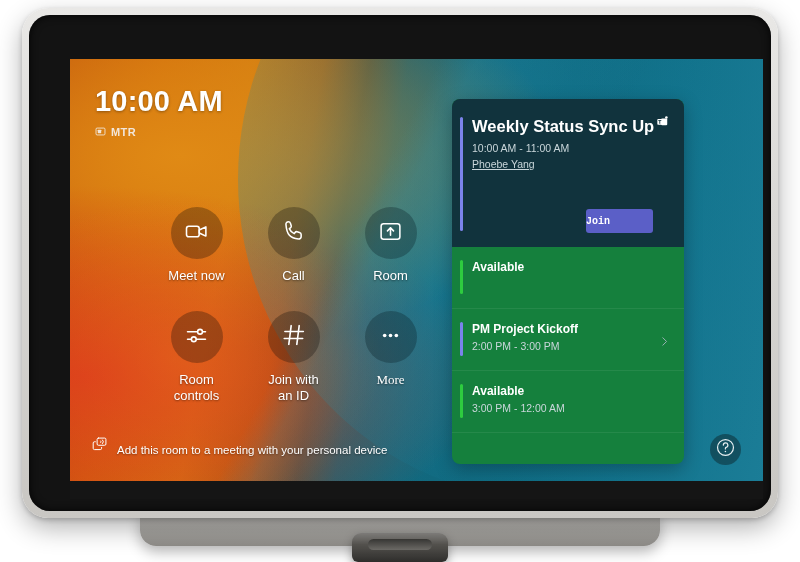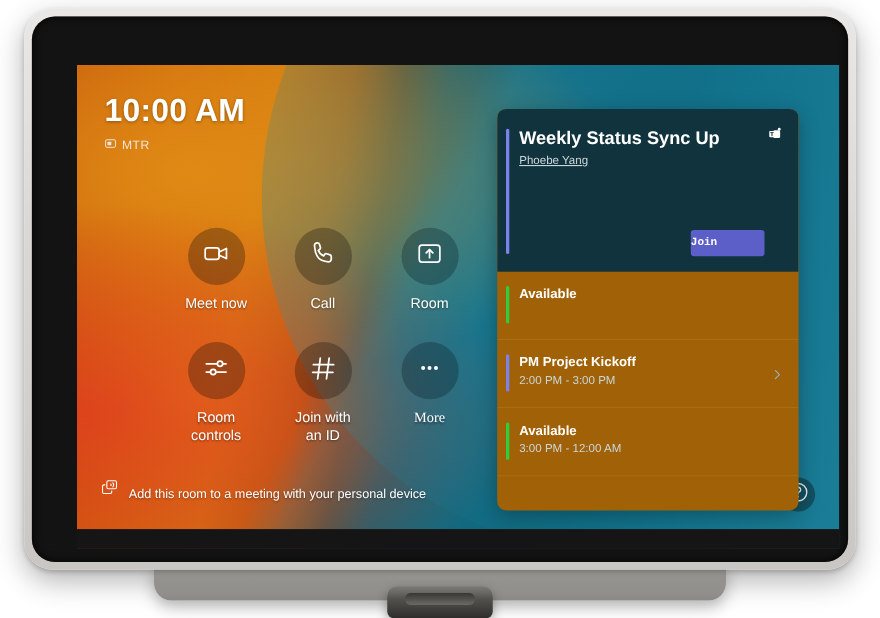--- a/index.html
+++ b/index.html
@@ -82,21 +82,21 @@
   #clock-block { position:absolute; left:25px; top:28px; }
   #clock-time {
     font-size:29px; font-weight:bold; color:#ffffff;
     letter-spacing:.2px; line-height:1;
     text-shadow:0 1px 3px rgba(0,0,0,.35);
   }
   #room-line {
     display:flex; align-items:center; gap:5px; margin-top:7px;
   }
   #room-label {
-    font-size:11px; color:#f2e6da; font-weight:400; letter-spacing:.4px;
+    font-size:11px; color:#f2e6da; font-weight:700; letter-spacing:.4px;
   }
 
   
   #action-grid {
     position:absolute; left:78px; top:148px;
     display:grid;
     grid-template-columns:repeat(3,97px);
     grid-template-rows:repeat(2,100px);
     column-gap:0; row-gap:4px;
   }
@@ -131,23 +131,23 @@
   #help-button {
     position:absolute; right:22px; bottom:34px;
     width:31px; height:31px; border-radius:50%;
     background:rgba(10,28,34,.45);
     display:flex; align-items:center; justify-content:center;
     cursor:pointer;
   }
 
   
   #agenda-panel {
-    position:absolute; left:382px; top:40px; width:274px; height:365px;
+    position:absolute; left:382px; top:40px; width:232px; height:365px;
     border-radius:8px; overflow:hidden;
-    background:#a16207;
+    background:#15803d;
     box-shadow:0 5px 18px rgba(0,0,0,.28);
   }
 
   
   #featured-meeting {
     position:relative; height:148px;
     background:#11333d;
     padding:18px 16px 0 20px;
   }
   .accent-bar {
@@ -349,20 +349,21 @@
             <svg width="15" height="15" viewBox="0 0 20 20">
               <rect x="8.1" y="4.6" width="8.2" height="9.2" rx="1.5" fill="#ffffff"></rect>
               <rect x="3.1" y="5.4" width="6.6" height="7.6" rx="1.1" fill="#ffffff"></rect>
               <rect x="4.4" y="6.9" width="4" height="1.1" fill="#11333d"></rect>
               <rect x="5.8" y="7.6" width="1.2" height="4.1" fill="#11333d"></rect>
               <circle cx="15.2" cy="3.3" r="1.7" fill="#ffffff"></circle>
             </svg>
           </div>
 
           <div id="featured-title">Weekly Status Sync Up</div>
+          <div id="featured-time">10:00 AM - 11:00 AM</div>
           <div id="featured-organizer">Phoebe Yang</div>
 
           <button id="join-button">
             <span id="join-button-label">Join</span>
           </button>
         </div>
 
         <div id="agenda-list">
 
           <div class="agenda-row">

